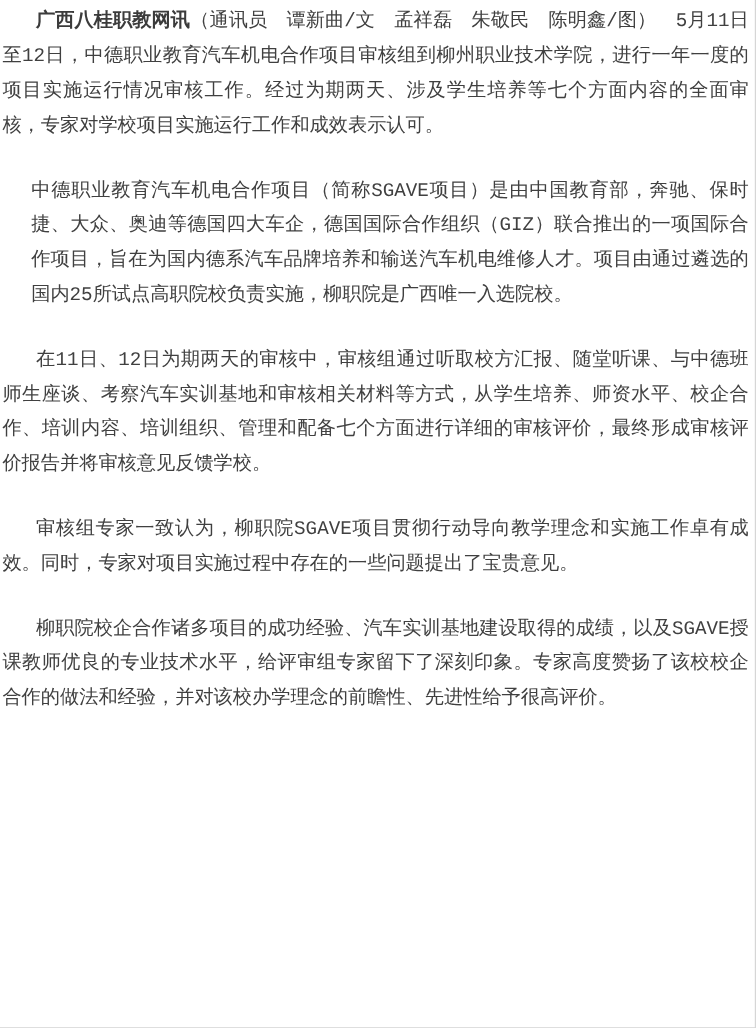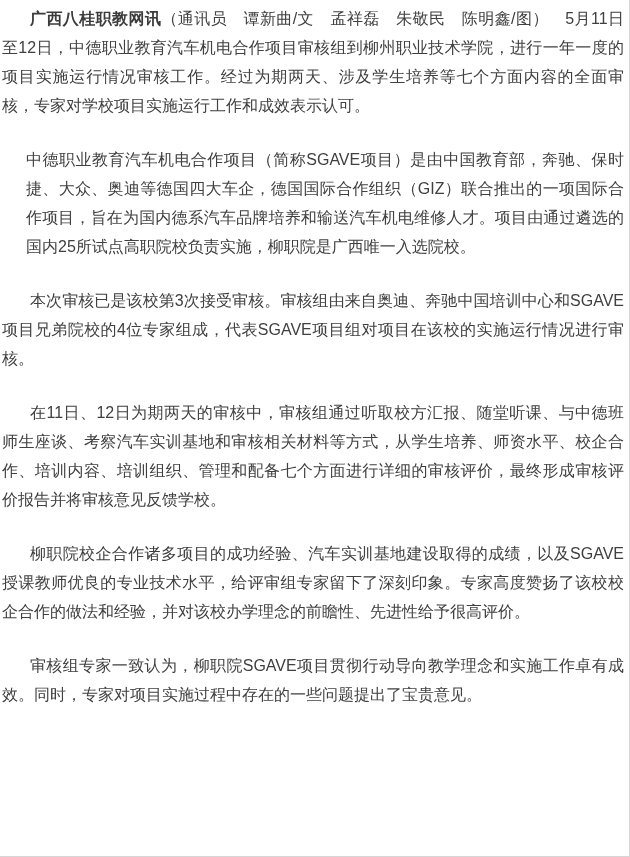--- a/index.html
+++ b/index.html
@@ -22,35 +22,35 @@
     font-family: "Liberation Sans", "DejaVu Sans", sans-serif;
     font-size: 16px;
     line-height: 29px;
     color: #404040;
     text-align: justify;
   }
   .article p {
     margin: 0 0 25px 0;
     text-indent: 28px;
     word-break: break-all;
+    font-family: Liberation Mono, monospace;
   }
   .article p.no-indent {
     text-indent: 0;
     margin-left: 24px;
   }
   .lead-bold {
     font-weight: bold;
     color: #3b3b3b;
   }
 </style>
 </head>
 <body>
 
 <div class="article">
   <p><strong class="lead-bold">广西八桂职教网讯</strong><span>（通讯员　谭新曲/文　孟祥磊　朱敬民　陈明鑫/图）　5月11日至12日，中德职业教育汽车机电合作项目审核组到柳州职业技术学院，进行一年一度的项目实施运行情况审核工作。经过为期两天、涉及学生培养等七个方面内容的全面审核，专家对学校项目实施运行工作和成效表示认可。</span></p>
   <div id="paragraphs">
       <p class="no-indent">中德职业教育汽车机电合作项目（简称SGAVE项目）是由中国教育部，奔驰、保时捷、大众、奥迪等德国四大车企，德国国际合作组织（GIZ）联合推出的一项国际合作项目，旨在为国内德系汽车品牌培养和输送汽车机电维修人才。项目由通过遴选的国内25所试点高职院校负责实施，柳职院是广西唯一入选院校。</p>
-      <p>本次审核已是该校第3次接受审核。审核组由来自奥迪、奔驰中国培训中心和SGAVE项目兄弟院校的4位专家组成，代表SGAVE项目组对项目在该校的实施运行情况进行审核。</p>
       <p>在11日、12日为期两天的审核中，审核组通过听取校方汇报、随堂听课、与中德班师生座谈、考察汽车实训基地和审核相关材料等方式，从学生培养、师资水平、校企合作、培训内容、培训组织、管理和配备七个方面进行详细的审核评价，最终形成审核评价报告并将审核意见反馈学校。</p>
+      <p>审核组专家一致认为，柳职院SGAVE项目贯彻行动导向教学理念和实施工作卓有成效。同时，专家对项目实施过程中存在的一些问题提出了宝贵意见。</p>
       <p>柳职院校企合作诸多项目的成功经验、汽车实训基地建设取得的成绩，以及SGAVE授课教师优良的专业技术水平，给评审组专家留下了深刻印象。专家高度赞扬了该校校企合作的做法和经验，并对该校办学理念的前瞻性、先进性给予很高评价。</p>
-      <p>审核组专家一致认为，柳职院SGAVE项目贯彻行动导向教学理念和实施工作卓有成效。同时，专家对项目实施过程中存在的一些问题提出了宝贵意见。</p>
     </div>
 </div>
 
 </body></html>

